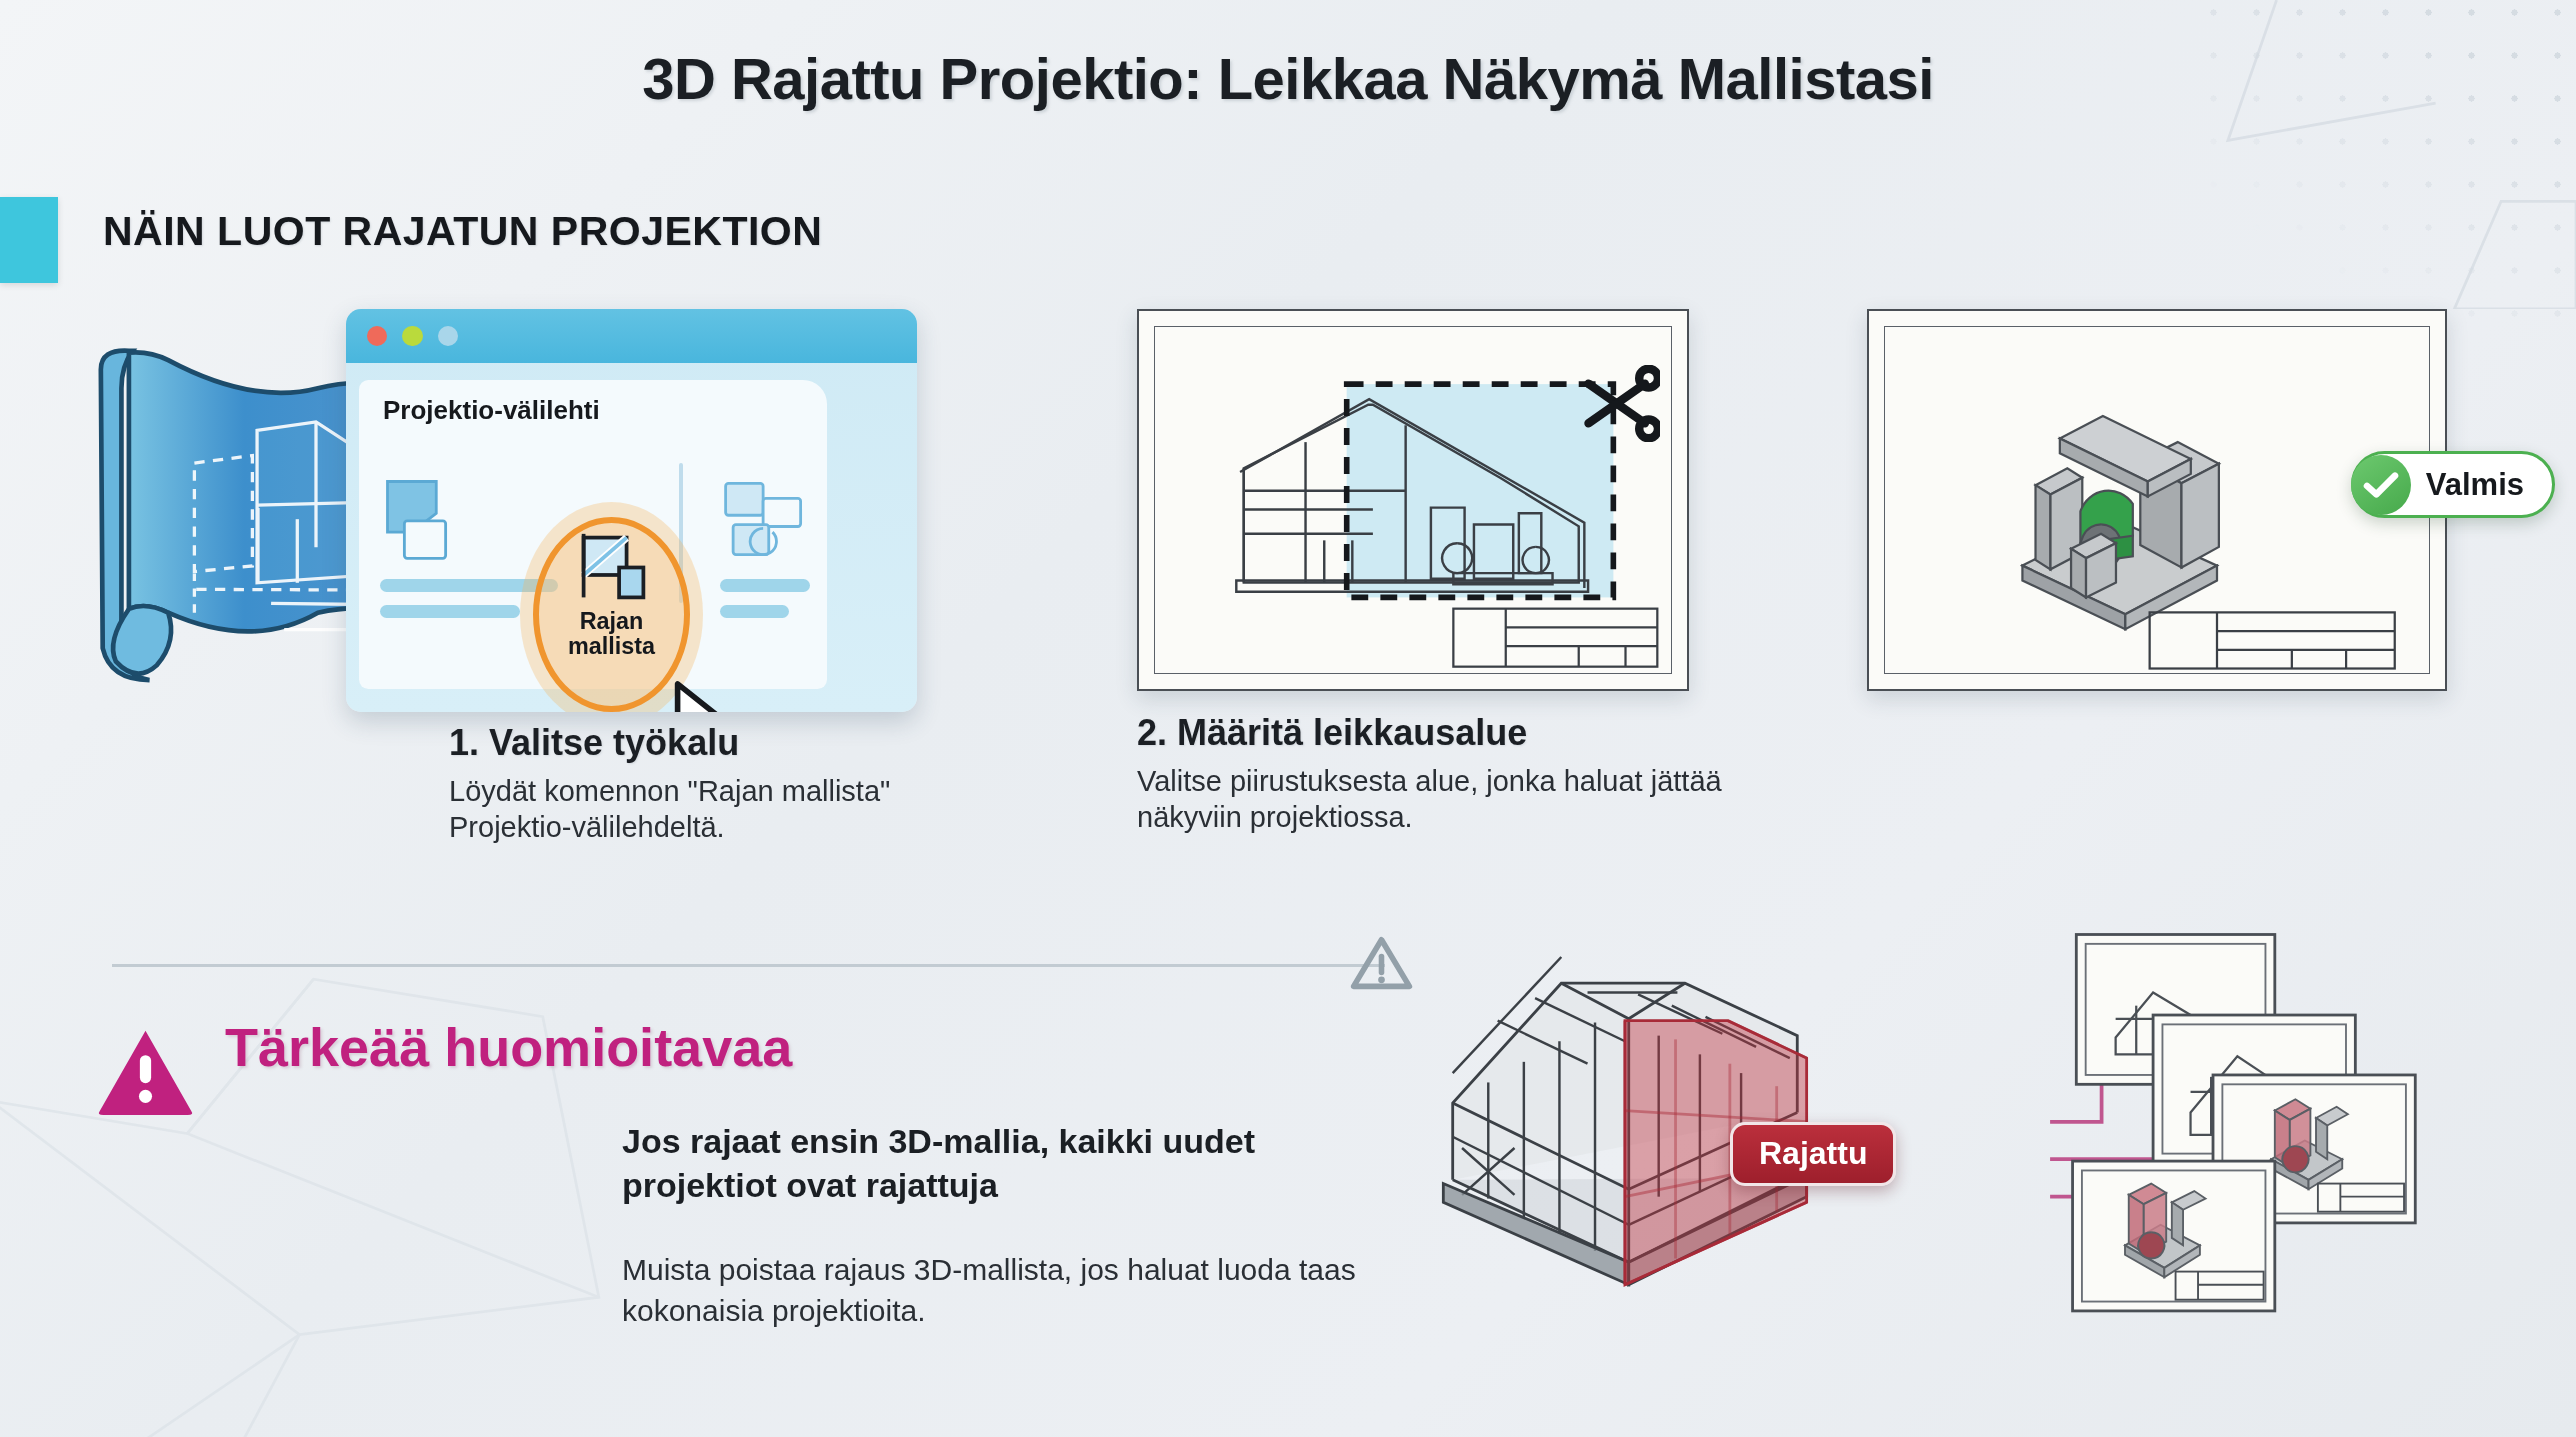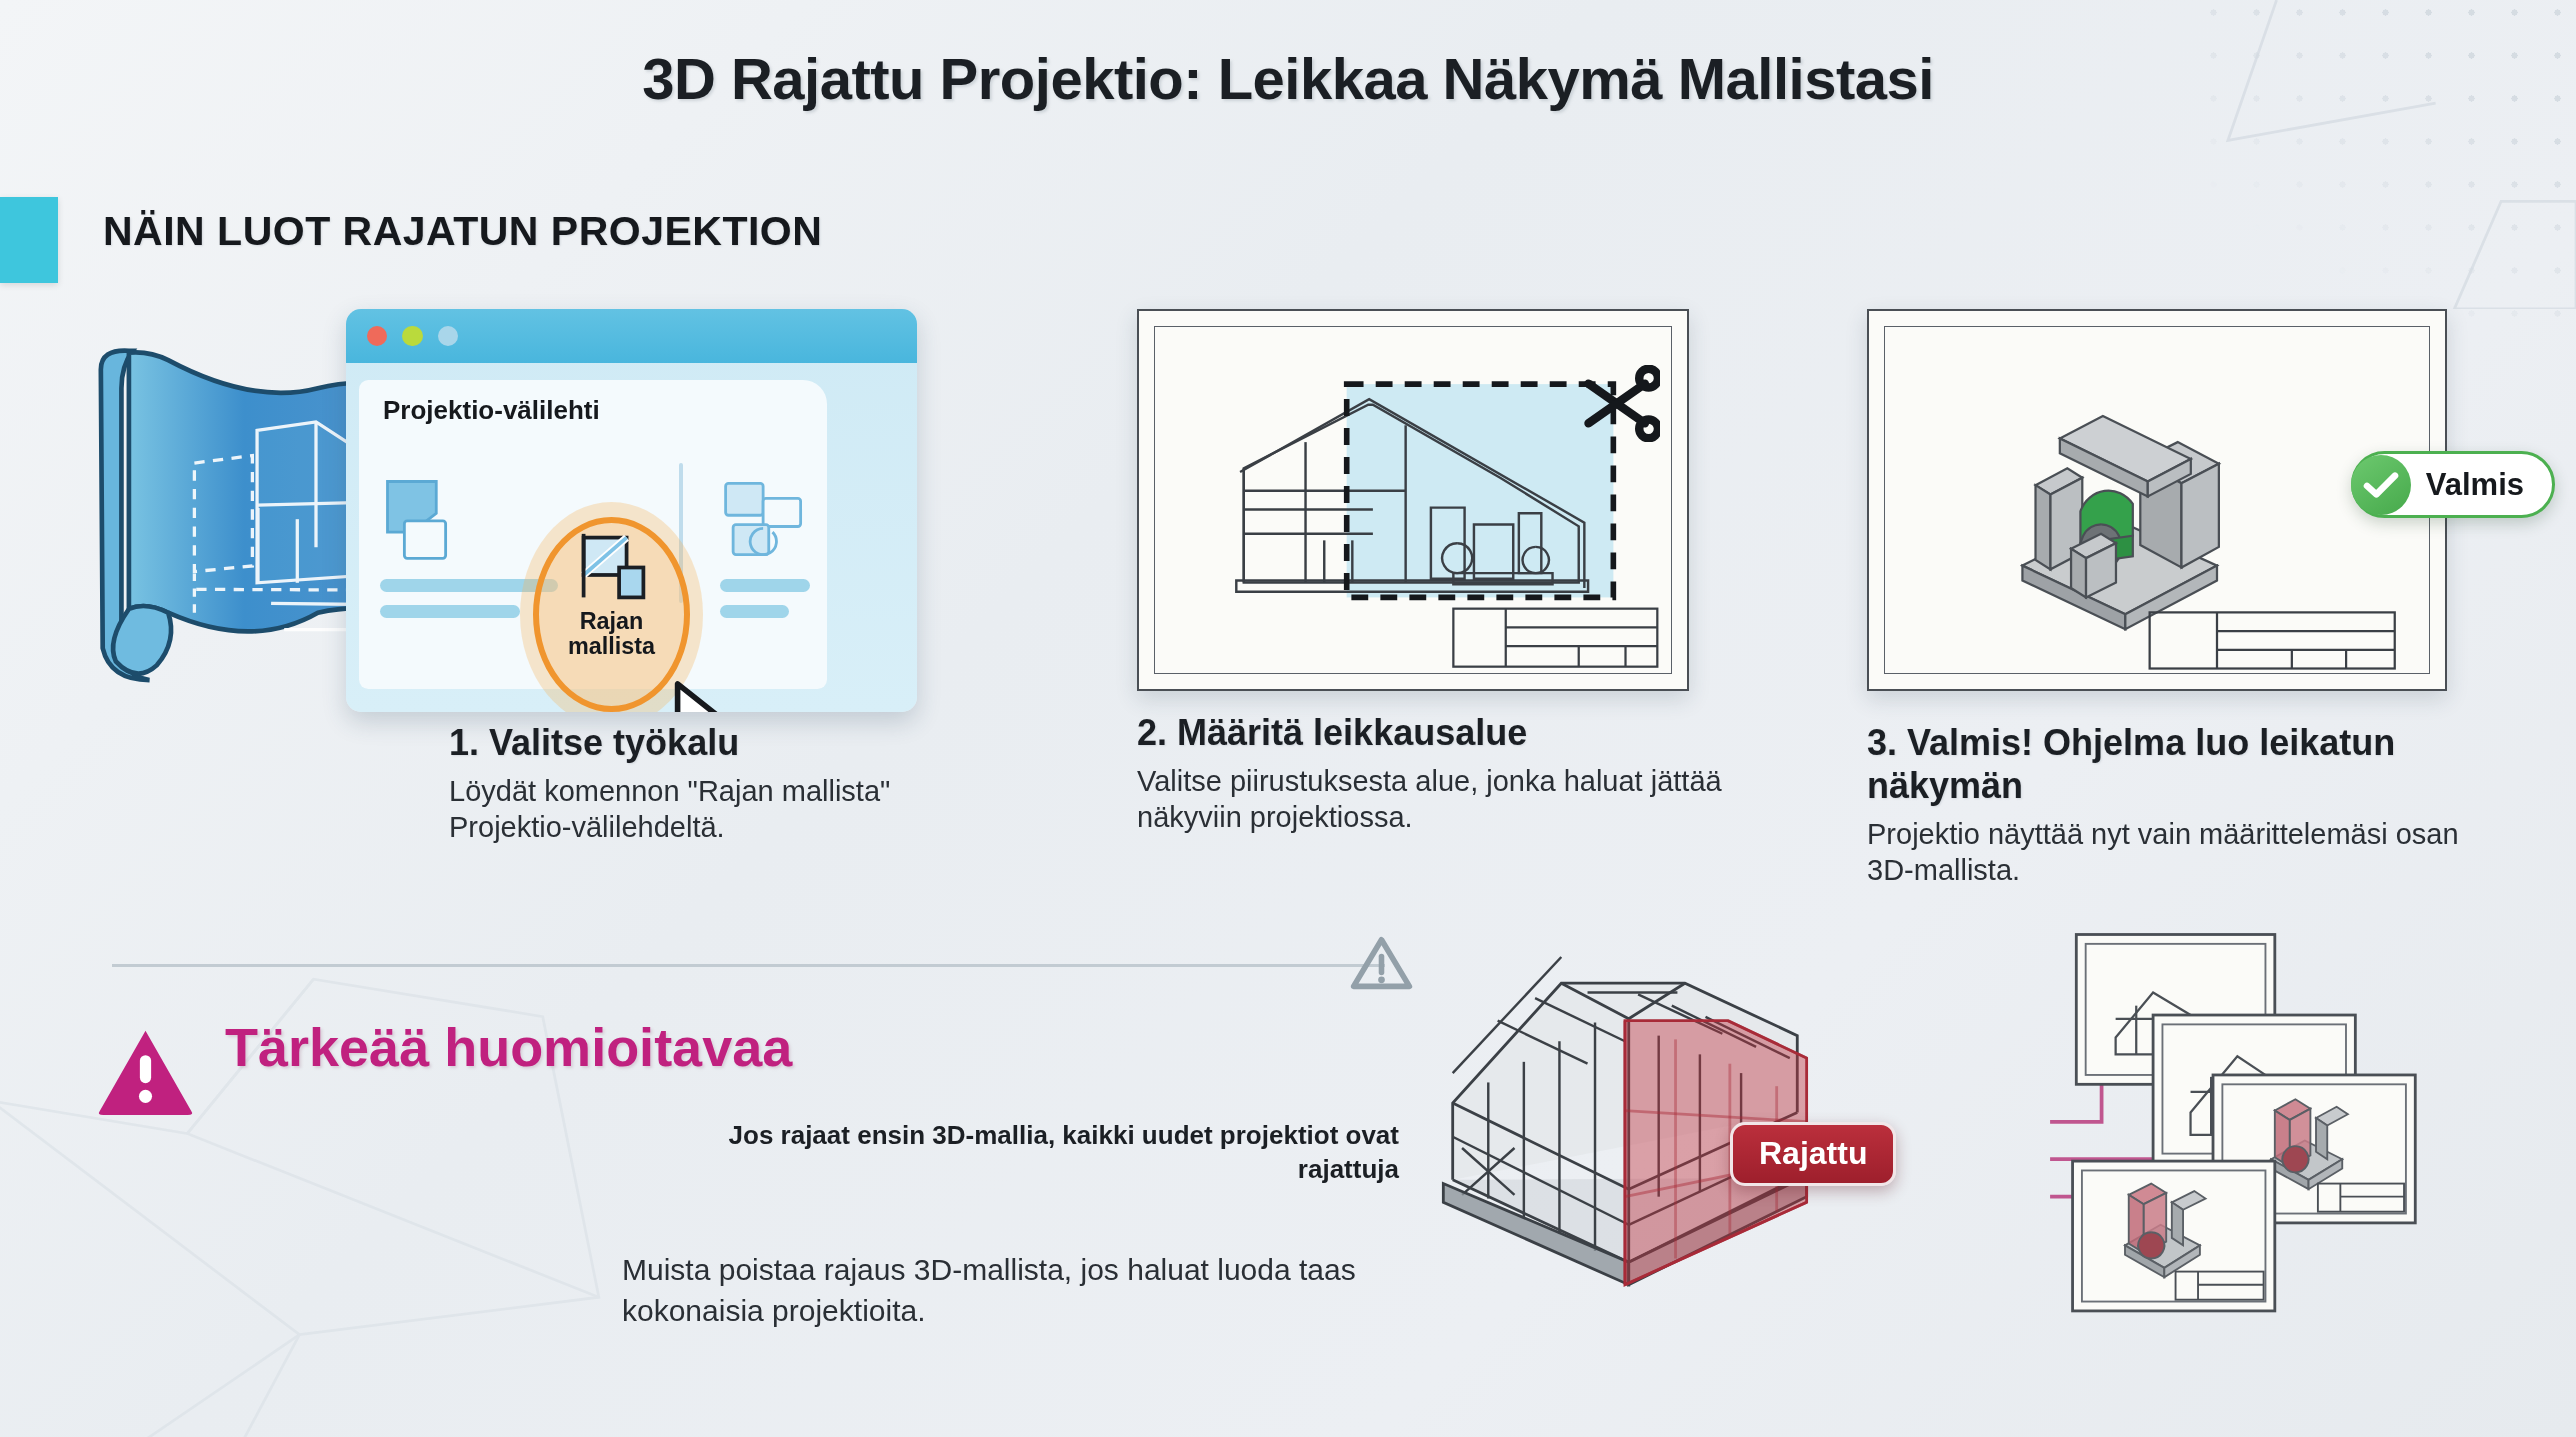--- a/index.html
+++ b/index.html
@@ -143,21 +143,21 @@
 
   
   .note-icon { position: absolute; left: 94px; top: 1025px; }
   .note-title {
     position: absolute; left: 225px; top: 1016px;
     font-size: 54px; font-weight: bold; color: #c0217f;
     text-shadow: 1.9px 1.9px 2.8px rgba(180,150,170,.35);
   }
   .note-head {
     position: absolute; left: 622px; top: 1119px; width: 777px;
-    font-size: 26px; font-weight: bold; color: #1b1f24; line-height: 1.3; text-align: right;
+    font-size: 34px; font-weight: bold; color: #1b1f24; line-height: 1.3;
   }
   .note-body {
     position: absolute; left: 622px; top: 1250px; width: 796px;
     font-size: 30px; color: #2a2f35; line-height: 1.35;
   }
 
   
   .scene3d { position: absolute; left: 1404px; top: 925px; width: 1133px; height: 431px; }
   .rajattu-badge {
     position: absolute; left: 326px; top: 197px;
@@ -384,24 +384,20 @@
       <div class="valmis-badge">
         <div class="valmis-circle">
           <svg width="36" height="28" viewBox="0 0 38 30">
             <path d="M4 16 L14 25 L34 5" fill="none" stroke="#ffffff" stroke-width="7" stroke-linecap="round" stroke-linejoin="round"></path>
           </svg>
         </div>
         <div class="valmis-text">Valmis</div>
       </div>
     </div>
 
-    <div style="margin-top:30px;width:599px">
-      <div class="step-head">3. Valmis! Ohjelma luo leikatun näkymän</div>
-      <div class="step-body">Projektio näyttää nyt vain määrittelemäsi osan 3D-mallista.</div>
-    </div>
   </div>
 </div>
 
 <div class="mid-divider">
   <div class="mid-line-l"></div>
   <div class="mid-line-r"></div>
   <svg class="mid-warn" width="67" height="64" viewBox="0 0 72 68">
     <path d="M36 8 L66 58 L6 58 Z" fill="none" stroke="#93a0a9" stroke-width="6" stroke-linejoin="round"></path>
     <line x1="36" y1="26" x2="36" y2="43" stroke="#93a0a9" stroke-width="6" stroke-linecap="round"></line>
     <circle cx="36" cy="51" r="3.6" fill="#93a0a9"></circle>

